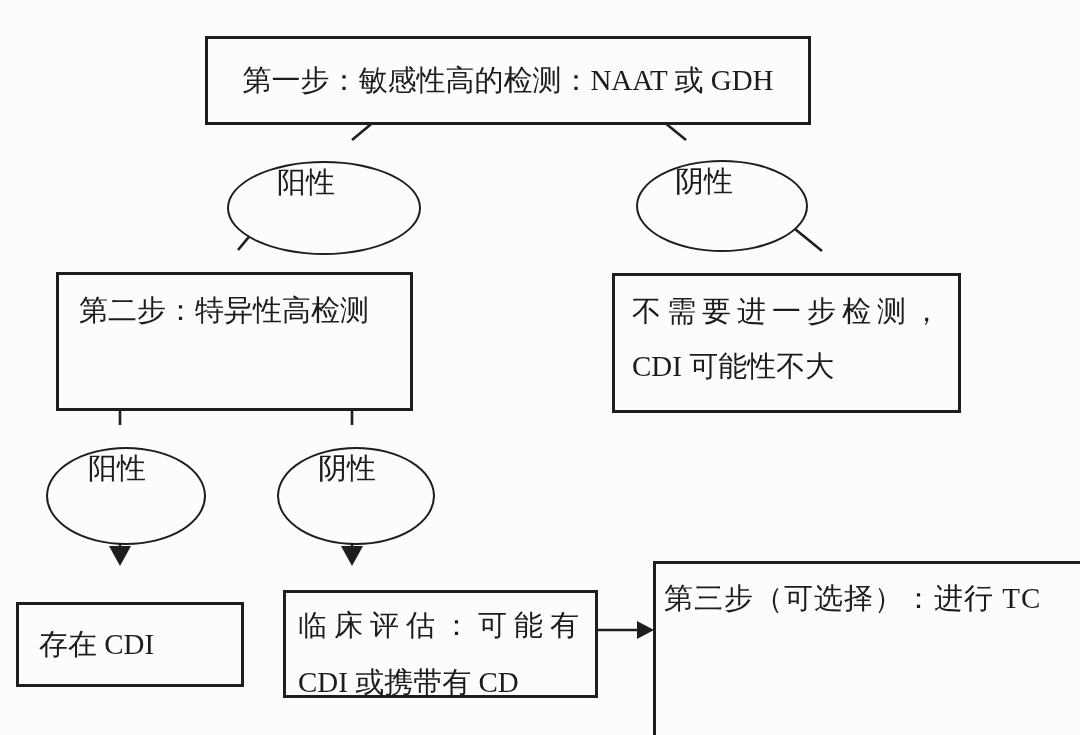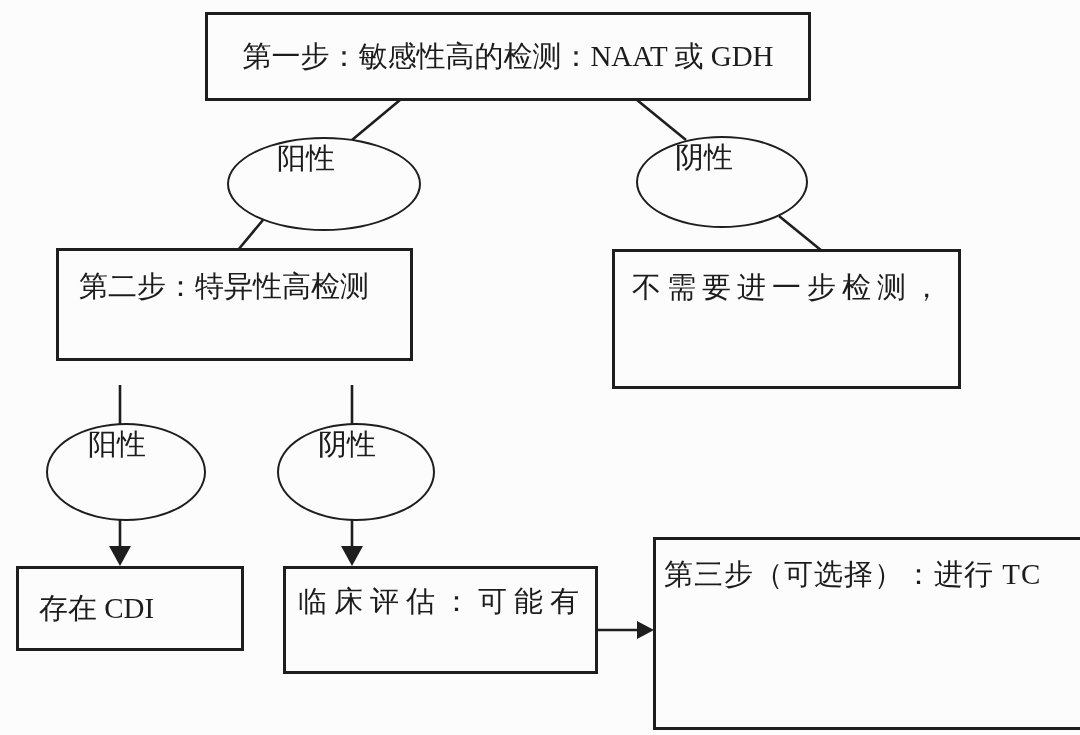--- a/index.html
+++ b/index.html
@@ -34,20 +34,21 @@
     stroke-width: 2.6;
   }
   .connectors polygon {
     fill: var(--color-line);
     stroke: none;
   }
   .node {
     position: absolute;
     border: 3px solid var(--color-line);
     background: var(--color-background);
+    margin-top: 24px;
   }
   .rect {  }
   .ellipse {
     border-radius: 50%;
     border-width: 2.5px;
     display: flex;
     align-items: flex-start;
     justify-content: center;
   }
   .ellipse .lbl { transform: translateX(-18px); }
@@ -55,26 +56,26 @@
   .center-text {
     display: flex;
     align-items: center;
     justify-content: center;
   }
   .textline { line-height: 55px; white-space: nowrap; }
 
   #node-step1 { left: 205px; top: 12px; width: 606px; height: 89px; }
   #node-positive1 { left: 227px; top: 137px; width: 194px; height: 94px; }
   #node-negative1 { left: 636px; top: 136px; width: 172px; height: 92px; }
-  #node-step2 { left: 56px; top: 248px; width: 357px; height: 113px; padding: 8px 0 12px 20px; }
+  #node-step2 { left: 56px; top: 248px; width: 357px; height: 139px; padding: 8px 0 12px 20px; }
   #node-no-further { left: 612px; top: 249px; width: 349px; height: 140px; padding: 8px 5px 0 17px; }
   #node-no-further .l0 { letter-spacing: 6px; }
   #node-positive2 { left: 46px; top: 423px; width: 160px; height: 98px; }
   #node-negative2 { left: 277px; top: 423px; width: 158px; height: 98px; }
-  #node-cdi { left: 16px; top: 566px; width: 228px; height: 85px; padding-left: 20px; justify-content: flex-start; }
+  #node-cdi { left: 16px; top: 578px; width: 228px; height: 85px; padding-left: 20px; justify-content: flex-start; }
   #node-clinical { left: 283px; top: 566px; width: 315px; height: 108px; padding: 4px 0 0 12px; }
   #node-clinical .textline { line-height: 57px; }
   #node-clinical .l0 { letter-spacing: 7px; }
   #node-step3 { left: 653px; top: 537px; width: 448px; height: 193px; padding: 6px 0 0 8px; }
   #node-step3 .textline { line-height: 57px; letter-spacing: 1px; }
 </style>
 </head>
 <body>
 
 <div class="canvas">
@@ -105,35 +106,37 @@
   <div class="node ellipse" id="node-negative1">
     <span class="lbl">阴性</span>
   </div>
 
   <div class="node rect" id="node-step2">
     <div class="textline l0">第二步：特异性高检测</div>
   </div>
 
   <div class="node rect" id="node-no-further">
     <div class="textline l0">不需要进一步检测，</div>
+    <div class="textline l1">CDI 可能性不大</div>
   </div>
 
   <div class="node ellipse small" id="node-positive2">
     <span class="lbl">阳性</span>
   </div>
 
   <div class="node ellipse small" id="node-negative2">
     <span class="lbl">阴性</span>
   </div>
 
   <div class="node rect center-text" id="node-cdi">
     <span class="textline">存在 CDI</span>
   </div>
 
   <div class="node rect" id="node-clinical">
     <div class="textline l0">临床评估：可能有</div>
+    <div class="textline l1">CDI 或携带有 CD</div>
   </div>
 
   <div class="node rect" id="node-step3">
     <div class="textline l0">第三步（可选择）：进行 TC</div>
   </div>
 
 </div>
 
 </body></html>

